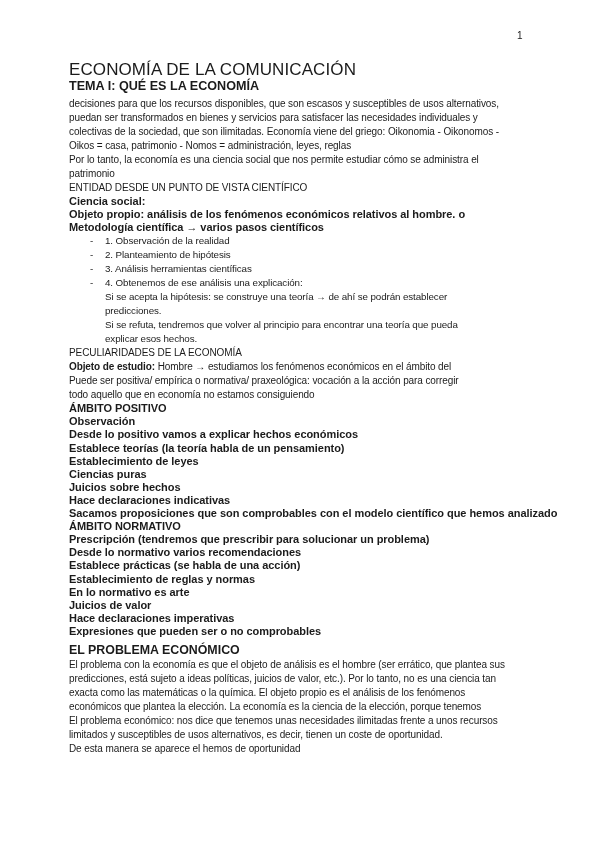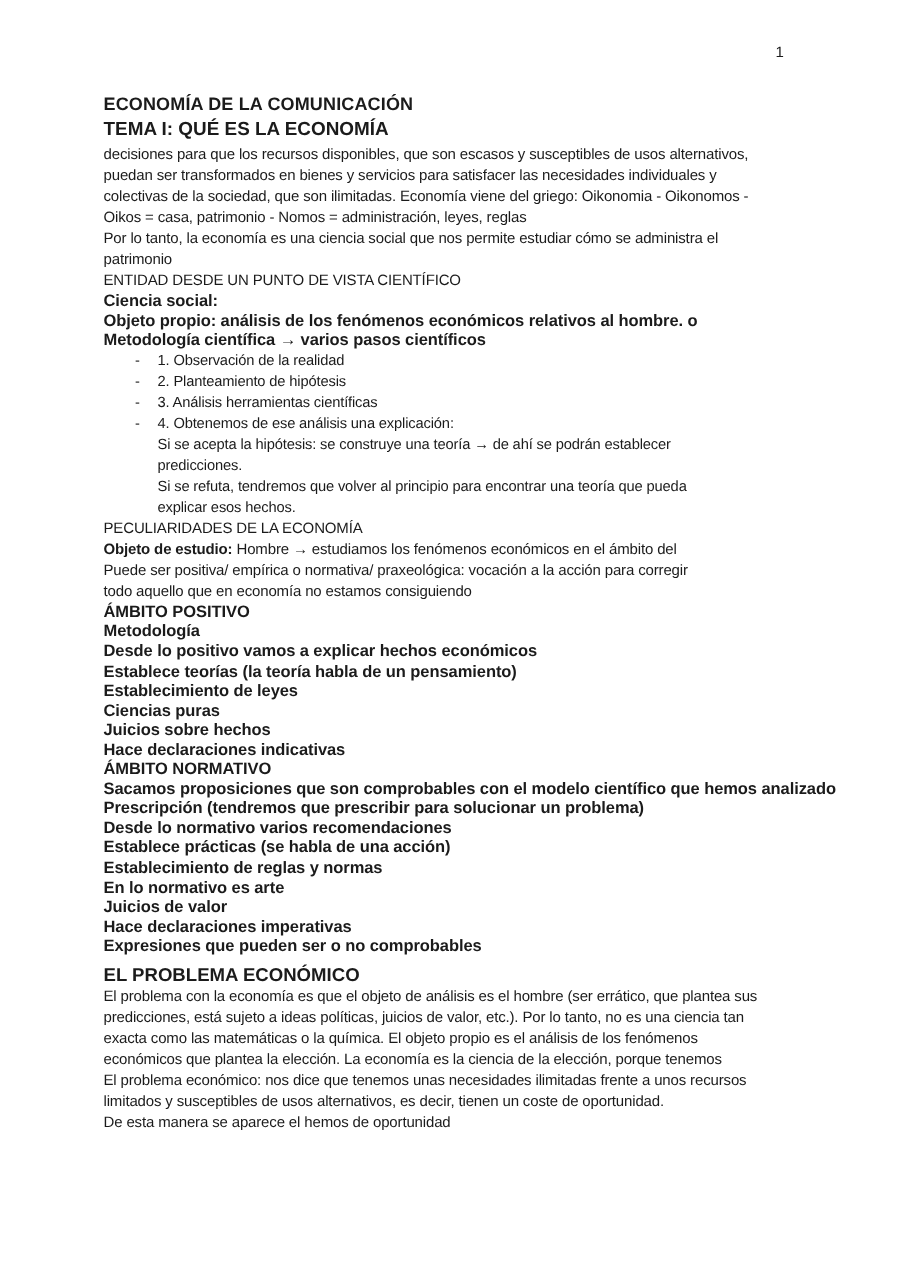--- a/index.html
+++ b/index.html
@@ -20,23 +20,23 @@
     line-height: 12px;
   }
   .doc {
     position: absolute;
     left: 69px;
     top: 61px;
     width: 478px;
   }
   .title {
     margin: 0;
-    font-size: 12px;
+    font-size: 17px;
     line-height: 17px;
-    font-weight: 700;
+    font-weight: 400;
     letter-spacing: 0.1px;
   }
   .subtitle {
     margin: 0 0 3px 0;
     font-size: 12.6px;
     line-height: 16px;
     font-weight: 700;
   }
   .line { white-space: nowrap; }
   .p   { font-size: 10px;  line-height: 14px;   letter-spacing: -0.1px; }
@@ -72,29 +72,29 @@
         <div class="line li"><span class="dash">-</span><span>4. Obtenemos de ese análisis una explicación:</span></div>
         <div class="line sub"><span>Si se acepta la hipótesis: se construye una teoría → de ahí se podrán establecer</span></div>
         <div class="line sub"><span>predicciones.</span></div>
         <div class="line sub"><span>Si se refuta, tendremos que volver al principio para encontrar una teoría que pueda</span></div>
         <div class="line sub"><span>explicar esos hechos.</span></div>
         <div class="line p"><span>PECULIARIDADES DE LA ECONOMÍA</span></div>
         <div class="line p"><span class="bold">Objeto de estudio:</span><span> Hombre → estudiamos los fenómenos económicos en el ámbito del</span></div>
         <div class="line p"><span>Puede ser positiva/ empírica o normativa/ praxeológica: vocación a la acción para corregir</span></div>
         <div class="line p"><span>todo aquello que en economía no estamos consiguiendo</span></div>
         <div class="line s"><span>ÁMBITO POSITIVO</span></div>
-        <div class="line s"><span>Metodología</span></div>
+        <div class="line s"><span>Observación</span></div>
         <div class="line s"><span>Desde lo positivo vamos a explicar hechos económicos</span></div>
         <div class="line s"><span>Establece teorías (la teoría habla de un pensamiento)</span></div>
         <div class="line s"><span>Establecimiento de leyes</span></div>
         <div class="line s"><span>Ciencias puras</span></div>
         <div class="line s"><span>Juicios sobre hechos</span></div>
         <div class="line s"><span>Hace declaraciones indicativas</span></div>
+        <div class="line s"><span>Sacamos proposiciones que son comprobables con el modelo científico que hemos analizado</span></div>
         <div class="line s"><span>ÁMBITO NORMATIVO</span></div>
-        <div class="line s"><span>Sacamos proposiciones que son comprobables con el modelo científico que hemos analizado</span></div>
         <div class="line s"><span>Prescripción (tendremos que prescribir para solucionar un problema)</span></div>
         <div class="line s"><span>Desde lo normativo varios recomendaciones</span></div>
         <div class="line s"><span>Establece prácticas (se habla de una acción)</span></div>
         <div class="line s"><span>Establecimiento de reglas y normas</span></div>
         <div class="line s"><span>En lo normativo es arte</span></div>
         <div class="line s"><span>Juicios de valor</span></div>
         <div class="line s"><span>Hace declaraciones imperativas</span></div>
         <div class="line s"><span>Expresiones que pueden ser o no comprobables</span></div>
         <div class="line h3"><span>EL PROBLEMA ECONÓMICO</span></div>
         <div class="line p"><span>El problema con la economía es que el objeto de análisis es el hombre (ser errático, que plantea sus</span></div>

